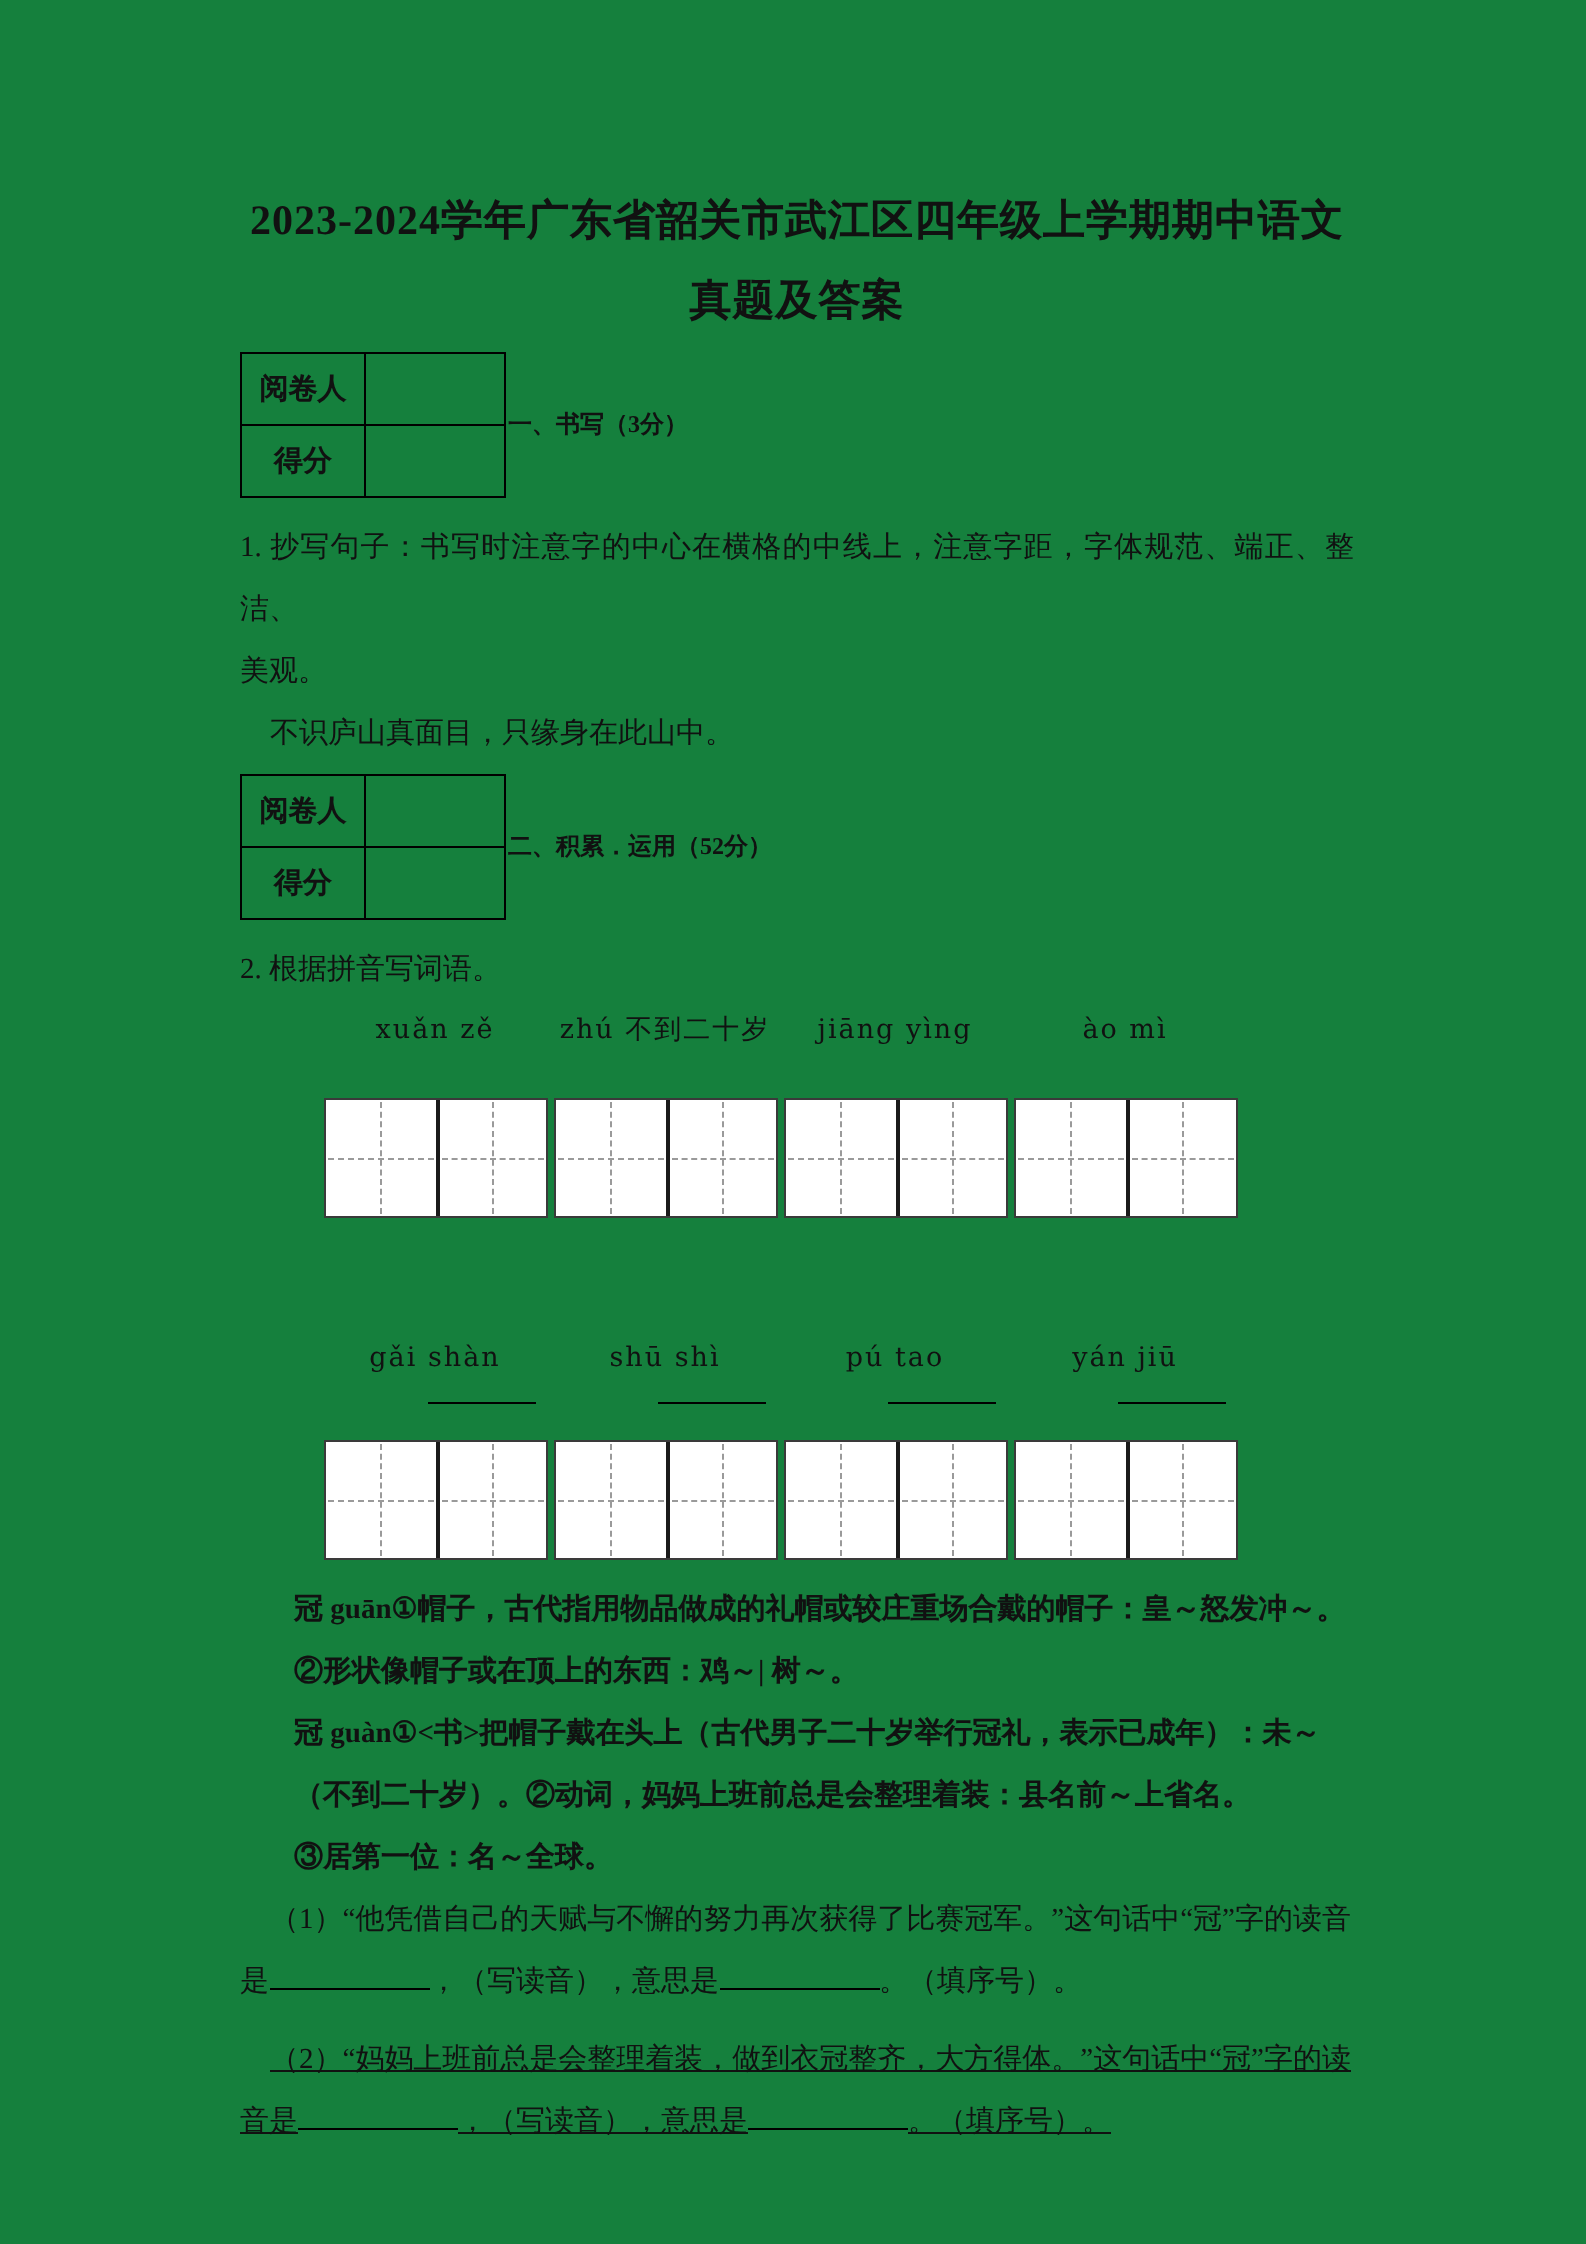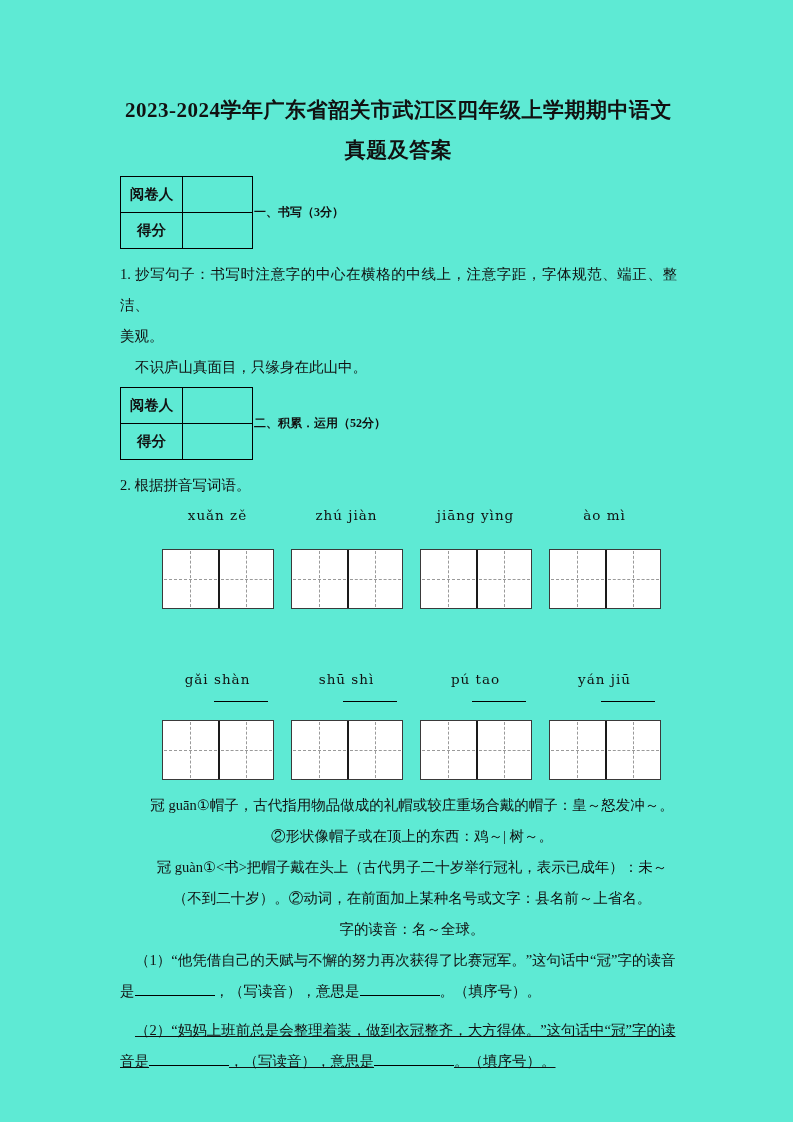--- a/index.html
+++ b/index.html
@@ -2,40 +2,40 @@
 <html><head>
 <meta charset="utf-8">
 <style>
   * { margin:0; padding:0; box-sizing:border-box; }
   html,body { background:#ffffff; }
   body {
     width:793px; height:1122px; overflow:hidden;
     font-family:"Liberation Serif","DejaVu Serif",serif;
     color:#111;
   }
-  .page { width:793px; height:1122px; padding:90px 116px 0 120px; background:#5eead4; }
+  .page { width:793px; height:1122px; padding:90px 116px 0 120px; background:#15803d; }
 
   .title { text-align:center; font-weight:bold; font-size:21px; line-height:40px; margin-bottom:6px; letter-spacing:0.5px; }
 
   .score-block { display:flex; align-items:center; margin:4px 0 10px 0; }
   .score-table { border-collapse:collapse; }
   .score-table td { border:1.6px solid #000; height:36px; text-align:center; vertical-align:middle; }
   .score-table td.label { width:62px; font-weight:bold; font-size:14.5px; }
   .score-table td.blankcell { width:70px; }
   .section-heading { font-weight:bold; font-size:12px; margin-left:1px; white-space:nowrap; }
 
   .para { font-size:14.5px; line-height:31px; text-align:justify; }
   .indent1 { padding-left:15px; }
   .def-block { padding-left:27px; }
-  .def-block .para { text-align:center; }
+  .def-block .para { text-align:left;font-weight:bold; }
 
   .blank-line { display:inline-block; width:80px; height:15px; border-bottom:1px solid #000; vertical-align:baseline; }
 
   .grid-area { width:502px; margin-left:40px; margin-top:4px; margin-bottom:10px; }
-  .grid-row { display:flex; justify-content:space-between; }
+  .grid-row { display:flex; justify-content:flex-start; }
   .grid-row.second { margin-top:16px; }
   .grid-col { display:flex; flex-direction:column; align-items:center; width:115px; }
   .pinyin { font-size:13.5px; font-family:"DejaVu Serif","Liberation Serif",serif; line-height:20px; margin-bottom:24px; letter-spacing:1px; white-space:nowrap; }
   .second .pinyin { margin-bottom:12px;margin-top:44px; }
   .short-line { width:54px; border-bottom:1.5px solid #000; height:0; margin-bottom:18px; align-self:center; margin-left:46px; }
   .grid-block { display:flex; border:1.5px solid #3a3a3a; background:#fff; }
   .grid-cell { display:block; width:55px; height:58px; position:relative; }
   .grid-cell + .grid-cell { border-left:2px solid #1a1a1a; }
   .grid-cell::before { content:""; position:absolute; left:50%; top:1px; bottom:1px; border-left:1px dashed #9a9a9a; }
   .grid-cell::after  { content:""; position:absolute; top:50%; left:1px; right:1px; border-top:1px dashed #9a9a9a; }
@@ -96,21 +96,21 @@
   <div class="grid-area">
     <div class="grid-row">
       <div class="grid-col">
         <div class="pinyin">xuǎn zě</div>
         <div class="grid-block">
           <span class="grid-cell"></span>
             <span class="grid-cell"></span>
         </div>
       </div>
       <div class="grid-col">
-        <div class="pinyin">zhú jiàn</div>
+        <div class="pinyin">zhú 不到二十岁</div>
         <div class="grid-block">
           <span class="grid-cell"></span>
             <span class="grid-cell"></span>
         </div>
       </div>
       <div class="grid-col">
         <div class="pinyin">jiāng yìng</div>
         <div class="grid-block">
           <span class="grid-cell"></span>
             <span class="grid-cell"></span>
@@ -160,22 +160,22 @@
       </div>
     </div>
   </div>
 
   <div class="q3-block">
 
     <div class="def-block">
       <div class="para">冠 guān①帽子，古代指用物品做成的礼帽或较庄重场合戴的帽子：皇～怒发冲～。</div>
       <div class="para">②形状像帽子或在顶上的东西：鸡～| 树～。</div>
       <div class="para">冠 guàn①&lt;书&gt;把帽子戴在头上（古代男子二十岁举行冠礼，表示已成年）：未～</div>
-      <div class="para">（不到二十岁）。②动词，在前面加上某种名号或文字：县名前～上省名。</div>
-      <div class="para">字的读音：名～全球。</div>
+      <div class="para">（不到二十岁）。②动词，妈妈上班前总是会整理着装：县名前～上省名。</div>
+      <div class="para">③居第一位：名～全球。</div>
     </div>
 
     <div class="sub-q1">
       <div class="para indent1">（1）“他凭借自己的天赋与不懈的努力再次获得了比赛冠军。”这句话中“冠”字的读音</div>
       <div class="para">
         <span>是</span><span class="blank-line"></span><span>，（写读音），意思是</span><span class="blank-line"></span><span>。（填序号）。</span>
       </div>
     </div>
 
     <div class="sub-q2">

